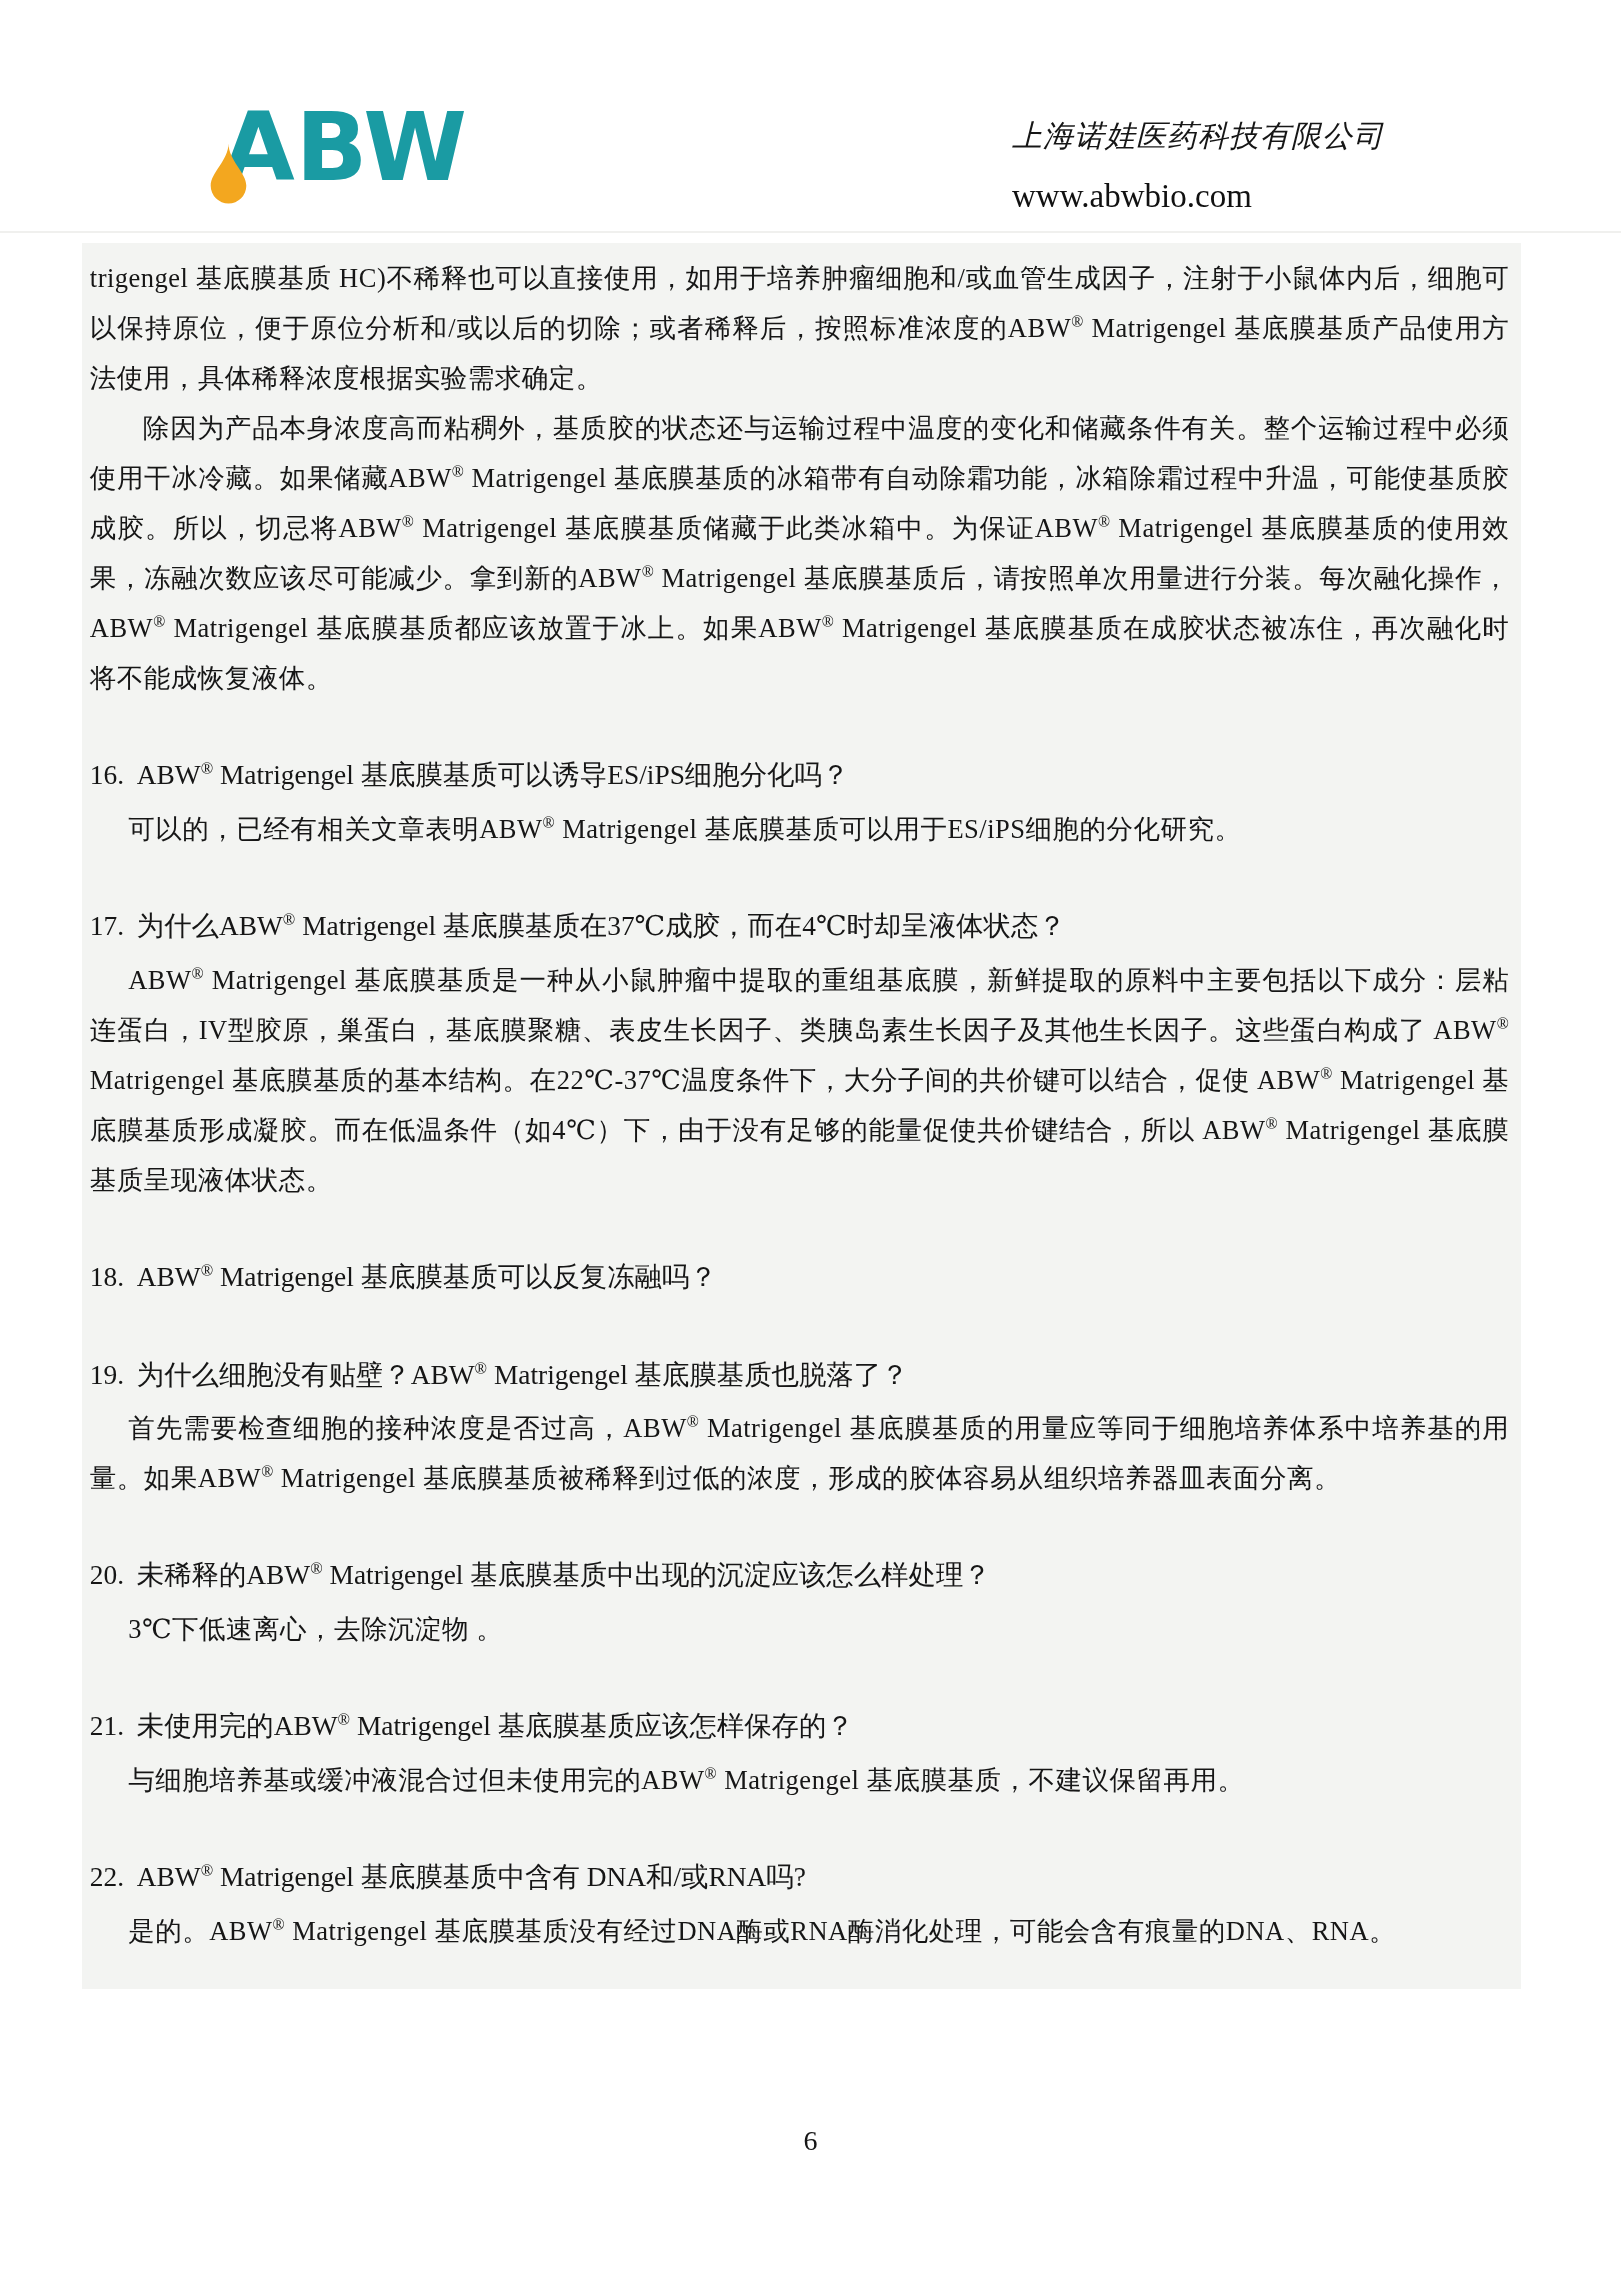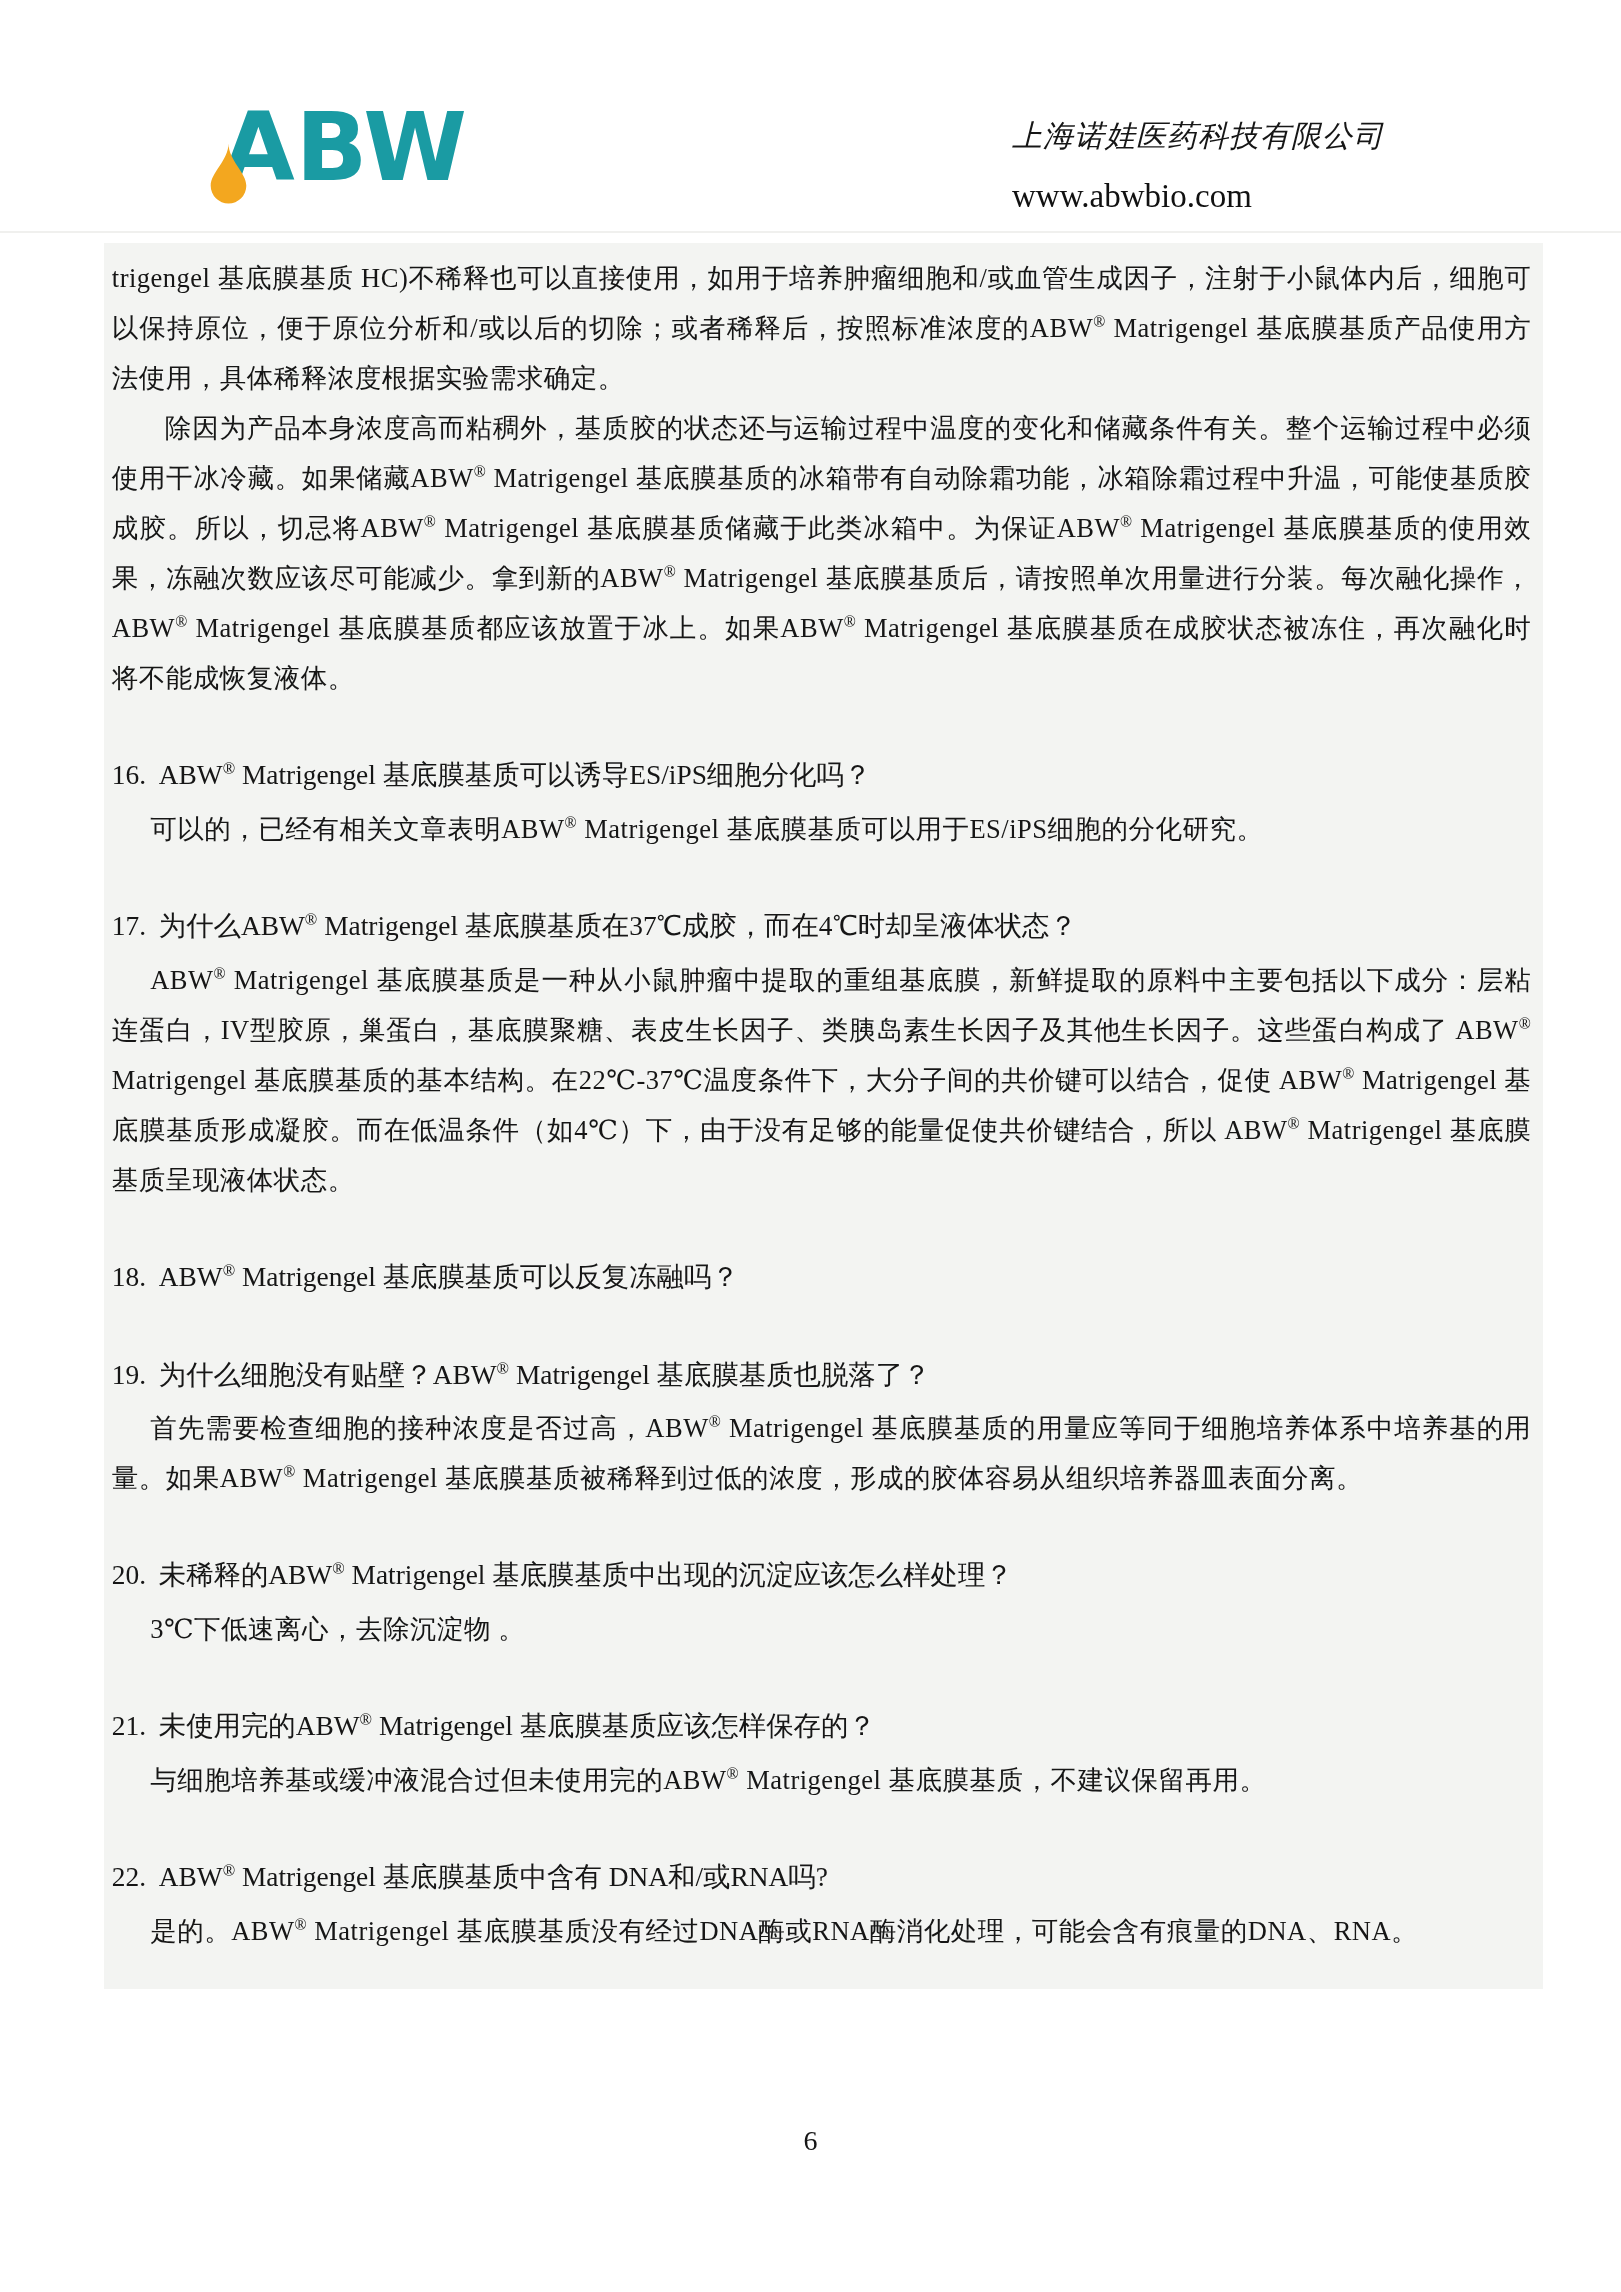--- a/index.html
+++ b/index.html
@@ -64,21 +64,21 @@
     left: 0;
     top: 231px;
     width: 100%;
     height: 0;
     border-top: 2px solid #f0f0ee;
   }
 
   
   .content {
     position: absolute;
-    left: 104px;
+    left: 82px;
     top: 243px;
     width: 1439px;
     box-sizing: border-box;
     background: var(--content-background, #f3f4f2);
     padding: 9.8px 11.8px 33px 7.8px;
   }
   .para, .answer {
     margin: 0;
     font-size: 26.5px;
     line-height: 50px;
@@ -87,21 +87,20 @@
   }
   .para.indent2 { text-indent: 2em; }
   .answer { text-indent: 1.45em; }
   .faq-item { margin: 0; }
   .question {
     margin: 47px 0 2.9px 0;
     font-size: 27.4px;
     line-height: 51px;
     font-weight: normal;
     text-align: left;
-    font-family: Liberation Serif, serif;
   }
   .qnum { margin-right: 12.7px; }
   sup.reg {
     font-size: 60%;
     vertical-align: super;
     line-height: 0;
   }
 
   
   .page-number {

